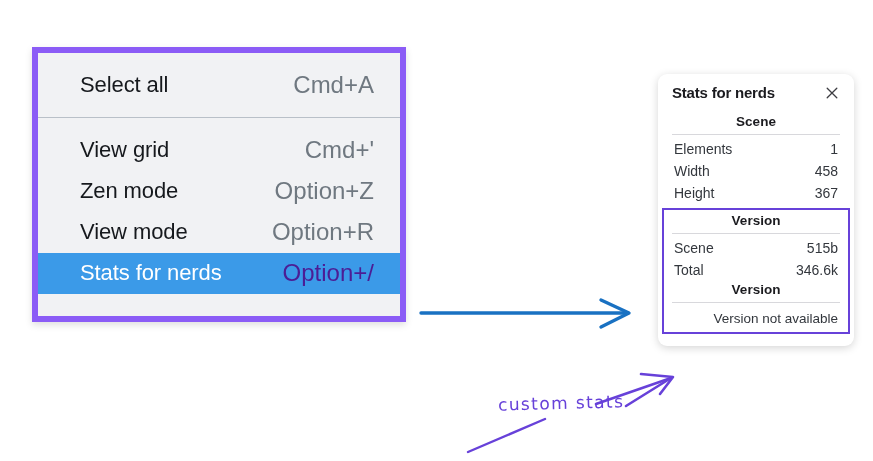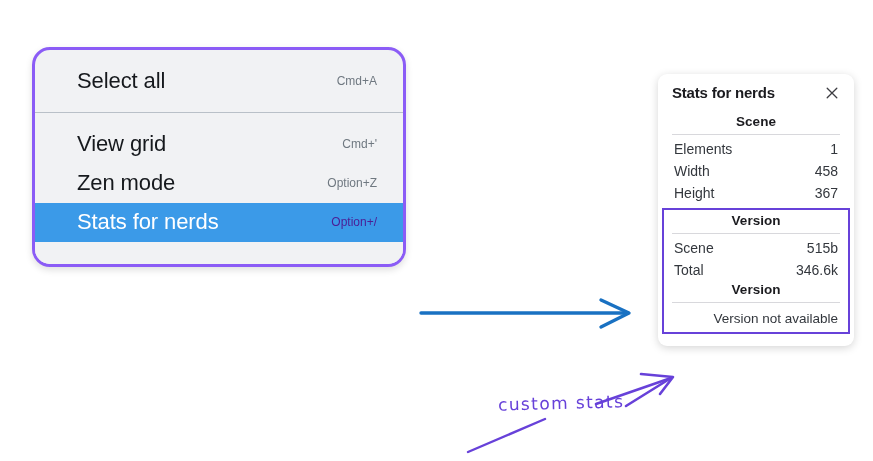--- a/index.html
+++ b/index.html
@@ -16,22 +16,22 @@
     -webkit-font-smoothing: antialiased;
   }
 
   
   #context-menu {
     position: absolute;
     left: 32px;
     top: 47px;
     width: 374px;
     background: #f1f2f4;
-    border: 3px solid #8b5cf6;
-    border-radius: 18px;
+    border: 6px solid #8b5cf6;
+    border-radius: 0;
     box-shadow: 0 3px 7px rgba(0,0,0,0.13);
     overflow: hidden;
     box-sizing: border-box;
   }
   .menu-group {
     padding: 6px 0;
   }
   .menu-group.top {
     padding: 12px 0 11px 0;
   }
@@ -51,21 +51,21 @@
     box-sizing: border-box;
     cursor: default;
   }
   .menu-item .label {
     font-size: 22px;
     color: #16191d;
     letter-spacing: -0.1px;
     white-space: nowrap;
   }
   .menu-item .shortcut {
-    font-size: 12px;
+    font-size: 24px;
     color: #6f7880;
     white-space: nowrap;
   }
   .menu-item.selected {
     background: #3b9ae8;
   }
   .menu-item.selected .label {
     color: #ffffff;
   }
   .menu-item.selected .shortcut {
@@ -178,20 +178,24 @@
   <div class="menu-divider"></div>
 
   <div class="menu-group bottom">
     <div class="menu-item">
       <span class="label">View grid</span>
       <span class="shortcut">Cmd+'</span>
     </div>
     <div class="menu-item">
       <span class="label">Zen mode</span>
       <span class="shortcut">Option+Z</span>
+    </div>
+    <div class="menu-item">
+      <span class="label">View mode</span>
+      <span class="shortcut">Option+R</span>
     </div>
     <div class="menu-item selected">
       <span class="label">Stats for nerds</span>
       <span class="shortcut">Option+/</span>
     </div>
   </div>
 
   <div class="menu-tail"></div>
 </div>
 

